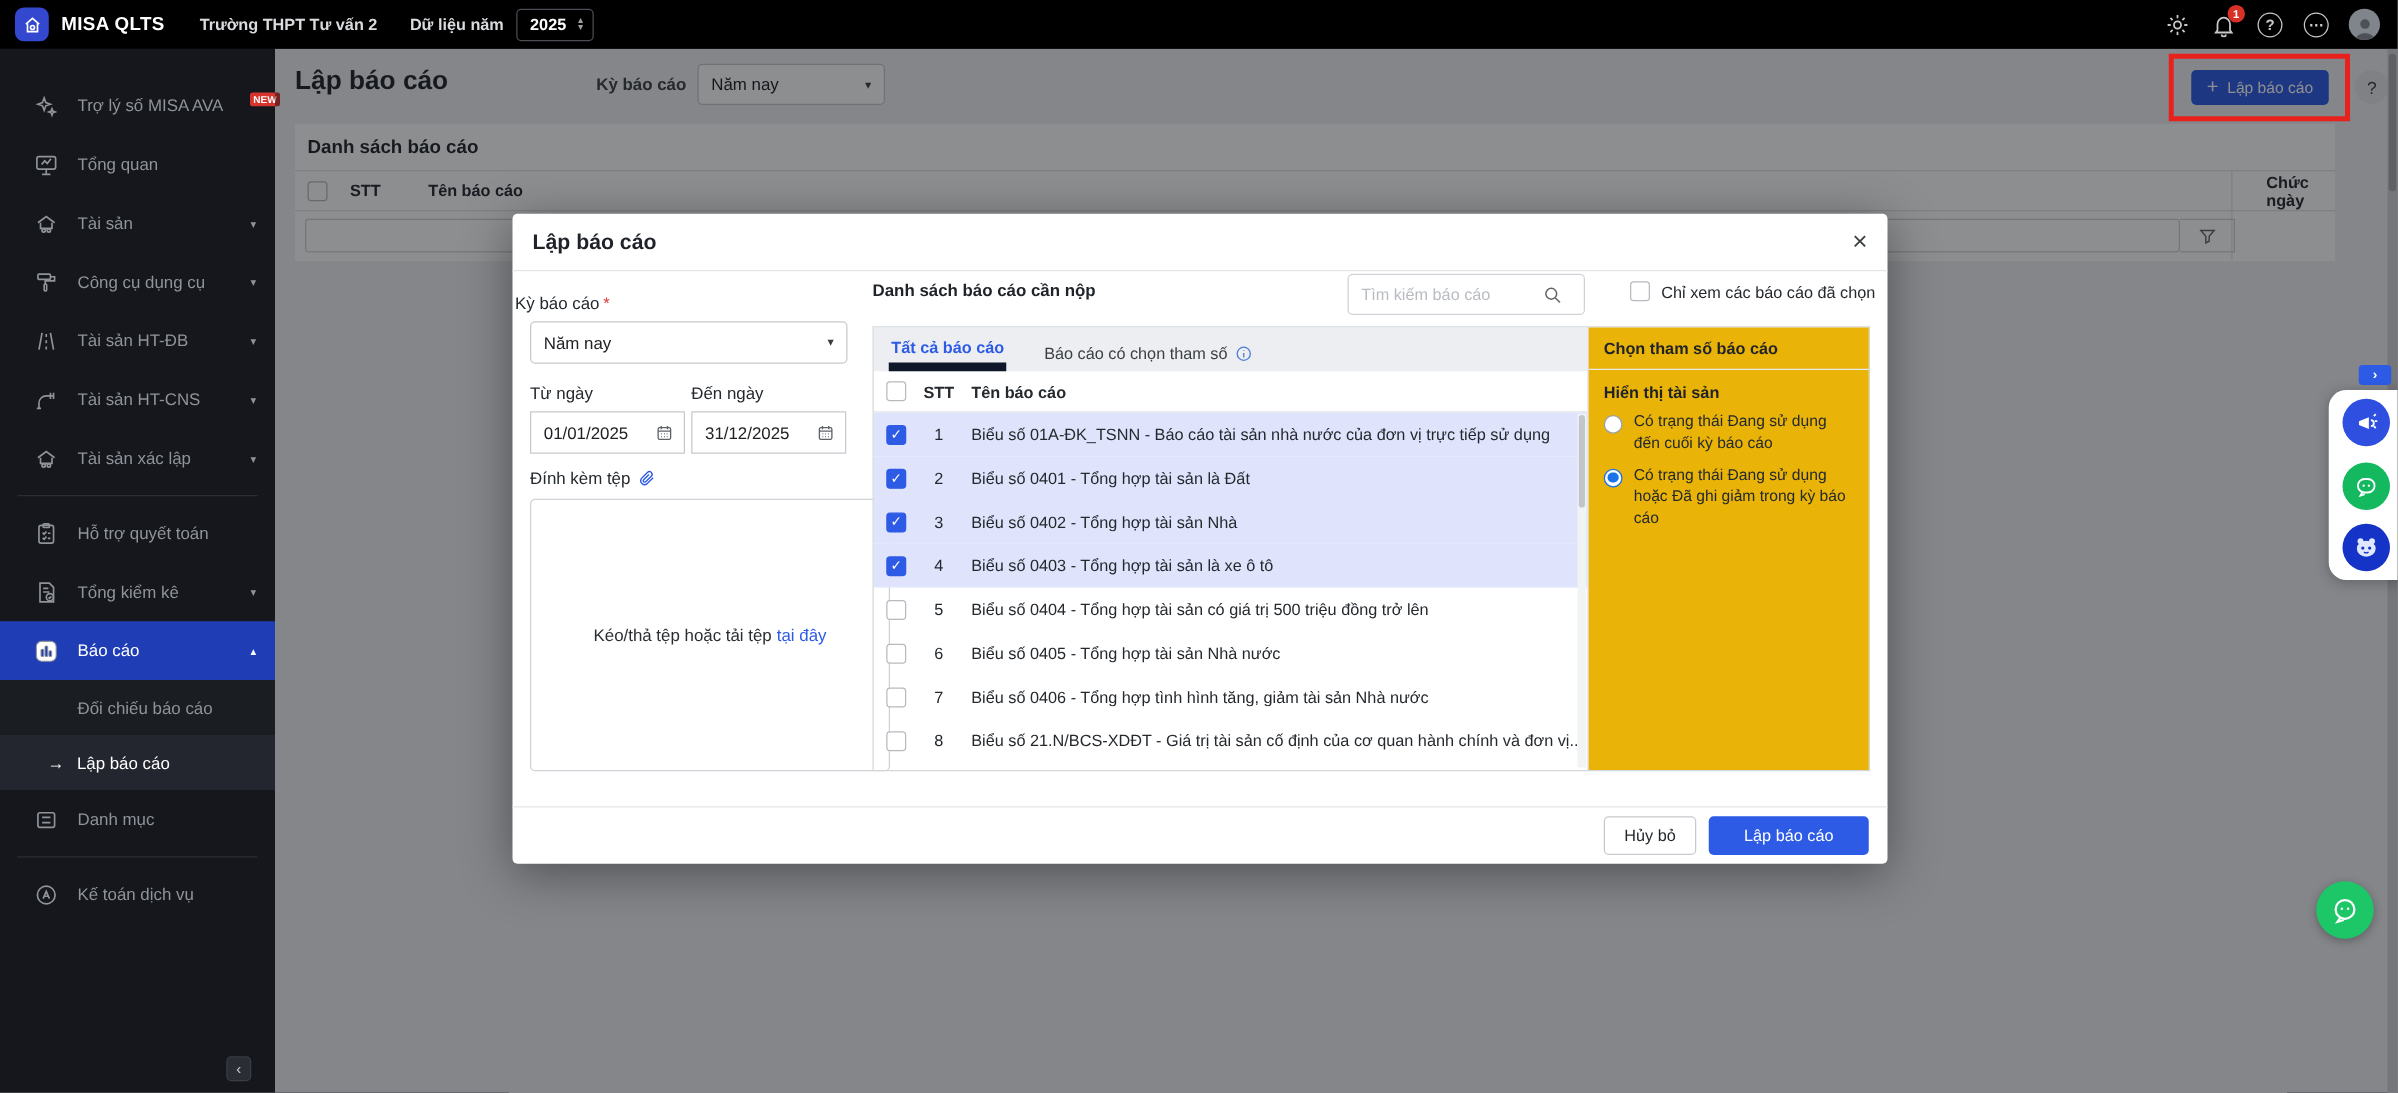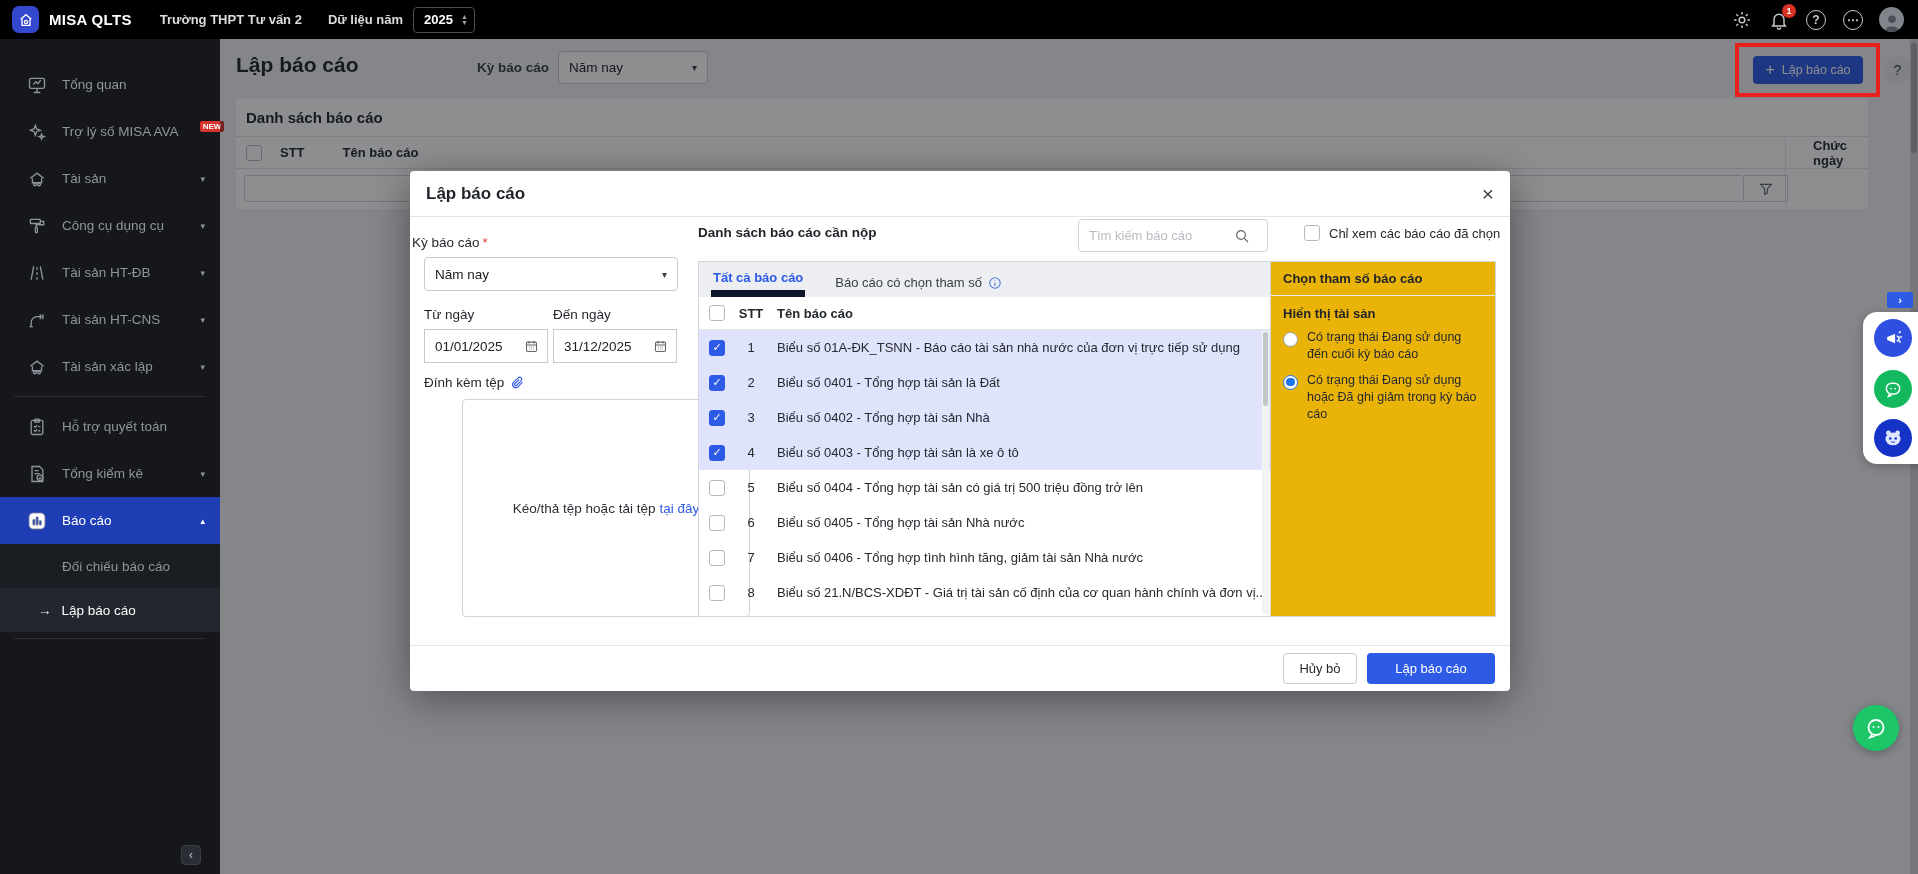--- a/index.html
+++ b/index.html
@@ -65,21 +65,21 @@
   .modal { position:absolute; left:410px; top:171px; width:1100px; height:520px; background:#fff; border-radius:4px; box-shadow:0 8px 40px rgba(0,0,0,.4); z-index:20; }
   .m-head { height:46px; border-bottom:1px solid #e3e5e8; display:flex; align-items:center; padding:0 16px; }
   .m-title { font-size:17px; font-weight:bold; color:#1f2329; }
   .m-close { margin-left:auto; font-size:21px; color:#3c4043; cursor:pointer; line-height:1; }
   .flabel { position:absolute; font-size:13.5px; color:#24292e; }
   .req { color:#e23c39; margin-left:3px; }
   .m-select { position:absolute; left:14px; top:86px; width:254px; height:34px; border:1px solid #c6c9cd; border-radius:4px; display:flex; align-items:center; padding:0 10px; font-size:13.5px; cursor:pointer; }
   .m-select .car { margin-left:auto; font-size:10px; color:#3c4043; }
   .dinput { position:absolute; top:158px; height:34px; border:1px solid #c6c9cd; border-radius:0; display:flex; align-items:center; padding:0 8px 0 10px; font-size:13.5px; color:#202124; cursor:pointer; }
   .dinput svg { margin-left:auto; }
-  .dropzone { position:absolute; left:14px; top:228px; width:288px; height:218px; border:1px solid #cfd3d7; border-radius:4px; display:flex; align-items:center; justify-content:center; font-size:13.5px; color:#2a2e33; text-align:center;margin-left:38px; }
+  .dropzone { position:absolute; left:14px; top:228px; width:288px; height:218px; border:1px solid #cfd3d7; border-radius:4px; display:flex; align-items:center; justify-content:center; font-size:13.5px; color:#2a2e33; text-align:center; }
   .dz-link { color:#2e5be6; cursor:pointer; margin-left:4px; }
   .rh { position:absolute; left:288px; top:54px; font-size:13.5px; font-weight:bold; color:#1f2329; }
   .search { position:absolute; left:668px; top:48px; width:190px; height:33px; border:1px solid #cfd3d7; border-radius:4px; display:flex; align-items:center; padding:0 8px 0 10px; }
   .search input { border:none; outline:none; width:145px; font-size:13px; font-family:inherit; color:#202124; background:transparent; }
   .search input::placeholder { color:#b8bcc1; }
   .onlysel { position:absolute; left:894px; top:54px; display:flex; align-items:center; gap:9px; font-size:13px; color:#24292e; cursor:pointer; }
   .list-wrap { position:absolute; left:288px; top:90px; width:798px; height:356px; border:1px solid #d4d7da; }
   .list { position:absolute; left:0; top:0; width:572px; height:100%; border-right:1px solid #d4d7da; overflow:hidden; }
   .tabs { height:35px; background:#eceef1; display:flex; align-items:flex-end; padding-left:12px; gap:28px; }
   .tab { font-size:13px; padding:8px 2px 7px; cursor:pointer; color:#3c4043; display:flex; align-items:center; gap:6px; }
@@ -164,33 +164,33 @@
           <circle cx="12" cy="8" r="4.2" fill="#4d5157"></circle>
           <path d="M3 24c0-5 4-8 9-8s9 3 9 8" fill="#4d5157"></path>
         </svg>
     </div>
   </div>
 </div>
 
 <div class="sidebar">
   <div class="side-item">
     <svg width="20" height="20" viewBox="0 0 24 24" fill="none" stroke-width="1.6">
+        <path d="M10 4l1.6 4.4L16 10l-4.4 1.6L10 16l-1.6-4.4L4 10l4.4-1.6z"></path>
+        <path d="M17.5 14.5l.8 2.2 2.2.8-2.2.8-.8 2.2-.8-2.2-2.2-.8 2.2-.8z"></path>
+      </svg>
+    <span class="lbl">Trợ lý số MISA AVA</span>
+    <span class="newbadge">NEW</span>
+  </div>
+  <div class="side-item">
+    <svg width="20" height="20" viewBox="0 0 24 24" fill="none" stroke-width="1.6">
         <rect x="3" y="4" width="18" height="12" rx="2"></rect>
         <path d="M12 16v5M8 21h8"></path>
         <path d="M7.5 11.5l3-3.5 2.5 2.5 3.5-4.5"></path>
       </svg>
     <span class="lbl">Tổng quan</span>
-  </div>
-  <div class="side-item">
-    <svg width="20" height="20" viewBox="0 0 24 24" fill="none" stroke-width="1.6">
-        <path d="M10 4l1.6 4.4L16 10l-4.4 1.6L10 16l-1.6-4.4L4 10l4.4-1.6z"></path>
-        <path d="M17.5 14.5l.8 2.2 2.2.8-2.2.8-.8 2.2-.8-2.2-2.2-.8 2.2-.8z"></path>
-      </svg>
-    <span class="lbl">Trợ lý số MISA AVA</span>
-    <span class="newbadge">NEW</span>
   </div>
   <div class="side-item">
     <svg width="20" height="20" viewBox="0 0 24 24" fill="none" stroke-width="1.6">
         <path d="M4 11l8-6 8 6"></path>
         <path d="M6.5 11v5.5h11V11"></path>
         <circle cx="9.5" cy="18.5" r="1.6"></circle>
         <circle cx="14.5" cy="18.5" r="1.6"></circle>
       </svg>
     <span class="lbl">Tài sản</span>
     <span class="chev">▾</span>
@@ -260,21 +260,35 @@
     <span class="lbl">Báo cáo</span>
     <span class="chev">▴</span>
   </div>
   <div class="sub-item">
     <span class="lbl">Đối chiếu báo cáo</span>
   </div>
   <div class="sub-item active">
     <span>→</span>
     <span class="lbl">Lập báo cáo</span>
   </div>
+  <div class="side-item">
+    <svg width="20" height="20" viewBox="0 0 24 24" fill="none" stroke-width="1.6">
+        <rect x="4" y="5" width="16" height="14" rx="2"></rect>
+        <path d="M8 9.5h8M8 14.5h8"></path>
+      </svg>
+    <span class="lbl">Danh mục</span>
+  </div>
   <div class="sdiv"></div>
+  <div class="side-item">
+    <svg width="20" height="20" viewBox="0 0 24 24" fill="none" stroke-width="1.6">
+        <circle cx="12" cy="12" r="8.5"></circle>
+        <path d="M9 15.5l3-7 3 7M10.2 13.2h3.6"></path>
+      </svg>
+    <span class="lbl">Kế toán dịch vụ</span>
+  </div>
   <div class="collapse-btn">
     <span>‹</span>
   </div>
 </div>
 
 <div class="content">
   <div class="page-title">Lập báo cáo</div>
   <div class="plabel">Kỳ báo cáo</div>
   <div class="pselect">
     <span>Năm nay</span>

